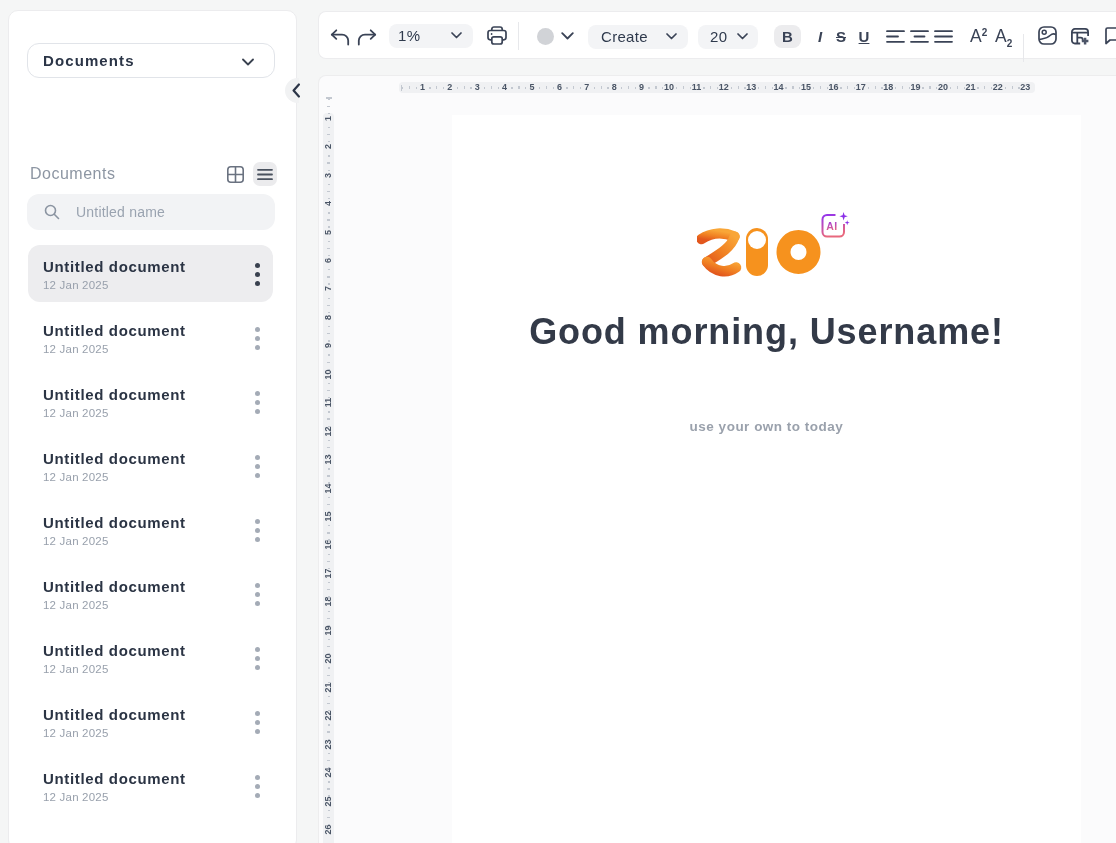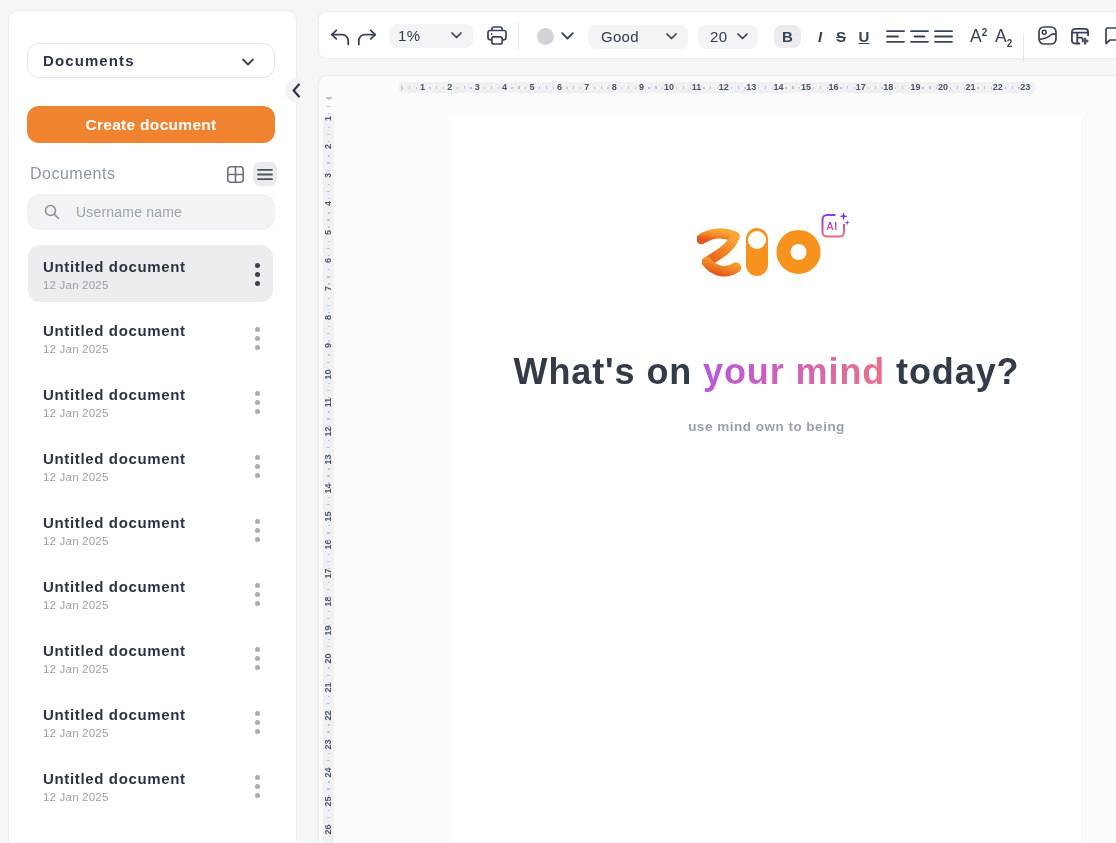--- a/index.html
+++ b/index.html
@@ -46,39 +46,38 @@
 </style>
 </head>
 <body>
 <div id="sidebar" class="abs">
   <div id="selectbox">
       <span class="lbl">Documents</span>
     <svg style="position:absolute;right:20px;top:14px" width="12" height="8" viewBox="0 0 12 8">
         <path d="M1 1.5 L6 6.5 L11 1.5" fill="none" stroke="#39414f" stroke-width="1.8" stroke-linecap="round" stroke-linejoin="round"></path>
       </svg>
   </div>
-  <div id="createbtn">Create document</div>
   <div id="docsrow">
     <span class="lbl">Documents</span>
     <svg id="gridicon" width="17" height="17" viewBox="0 0 17 17">
         <rect x="0.8" y="0.8" width="15.4" height="15.4" rx="3" fill="none" stroke="#6a7280" stroke-width="1.6"></rect>
         <path d="M8.5 1 V16 M1 8.5 H16" stroke="#6a7280" stroke-width="1.6"></path>
       </svg>
     <div id="listbtn">
         <svg width="16" height="13" viewBox="0 0 16 13">
           <path d="M1 1.8 H15 M1 6.5 H15 M1 11.2 H15" stroke="#4a525f" stroke-width="1.8" stroke-linecap="round"></path>
         </svg>
       </div>
   </div>
   <div id="search">
     <svg width="16" height="16" viewBox="0 0 16 16">
         <circle cx="6.5" cy="6.5" r="5" fill="none" stroke="#8b94a1" stroke-width="1.6"></circle>
         <path d="M10.5 10.5 L14.5 14.5" stroke="#8b94a1" stroke-width="1.6" stroke-linecap="round"></path>
       </svg>
-    <span class="ph">Username name</span>
+    <span class="ph">Untitled name</span>
   </div>
   <div class="item active" style="top:234px">
       <div class="t">Untitled document</div>
       <div class="d">12 Jan 2025</div>
       <div class="dots">
         <i></i>
         <i></i>
         <i></i>
       </div>
     </div>
@@ -181,21 +180,21 @@
   <rect x="1" y="4.5" width="18" height="9.3" rx="2.2" fill="none" stroke="#3a4356" stroke-width="1.7"></rect>
   <circle cx="4.6" cy="8" r="0.9" fill="#3a4356"></circle>
   <rect x="4.8" y="10.8" width="10.4" height="7.2" rx="2" fill="#fff" stroke="#3a4356" stroke-width="1.7"></rect>
 </svg>
 <div class="tdiv" style="position:absolute;left:199px;top:10px"></div>
 <div style="position:absolute;left:218px;top:15.5px;width:17px;height:17px;border-radius:50%;background:#d1d3d7"></div>
 <svg style="position:absolute;left:242px;top:20px" width="13" height="8" viewBox="0 0 13 8">
       <path d="M1.2 1.2 L6.5 6.5 L11.8 1.2" fill="none" stroke="#3a4356" stroke-width="1.8" stroke-linecap="round" stroke-linejoin="round"></path>
     </svg>
 <div class="tbox" style="position:absolute;left:269px;top:13px;width:100px;">
-  <span style="margin-left:13px">Good</span>
+  <span style="margin-left:13px">Create</span>
   <svg style="position:absolute;right:11px;top:8px" width="11" height="7" viewBox="0 0 11 7">
         <path d="M1 1 L5.5 5.5 L10 1" fill="none" stroke="#3a4356" stroke-width="1.7" stroke-linecap="round" stroke-linejoin="round"></path>
       </svg>
 </div>
 <div class="tbox" style="position:absolute;left:379px;top:13px;width:60px;">
   <span style="margin-left:12px">20</span>
   <svg style="position:absolute;right:10px;top:8px" width="11" height="7" viewBox="0 0 11 7">
         <path d="M1 1 L5.5 5.5 L10 1" fill="none" stroke="#3a4356" stroke-width="1.7" stroke-linecap="round" stroke-linejoin="round"></path>
       </svg>
 </div>
@@ -460,16 +459,16 @@
 <circle cx="101.5" cy="43" r="15" fill="none" stroke="#f6921e" stroke-width="14"></circle>
 
 <g transform="translate(124.5,5)">
 <rect x="1" y="1" width="21.5" height="21.5" rx="4.5" fill="none" stroke="url(#pg)" stroke-width="2"></rect>
 <rect x="14" y="-2" width="13" height="12" fill="#fff"></rect>
 <text x="4.8" y="16.2" font-size="10.5" font-weight="bold" fill="url(#pg)" font-family="Liberation Sans" letter-spacing="0.4">AI</text>
 <path d="M22.1 -1.9 L23.1 1.3 L26.3 2.3 L23.1 3.3 L22.1 6.5 L21.1 3.3 L17.9 2.3 L21.1 1.3 Z" fill="#8b2fe8"></path>
 <path d="M25.7 6.2 L26.3 8.1 L28.2 8.7 L26.3 9.3 L25.7 11.2 L25.1 9.3 L23.2 8.7 L25.1 8.1 Z" fill="#8b2fe8"></path>
 </g>
 </svg>
-    <div class="h1" style="top:237px">What's on <span class="grad">your mind</span> today?</div>
-    <div class="sub" style="top:303.5px">use mind own to being</div>
+    <div class="h1" style="top:197px">Good morning, Username!</div>
+    <div class="sub" style="top:303.5px">use your own to today</div>
   </div>
 </div>
 
 </body></html>

